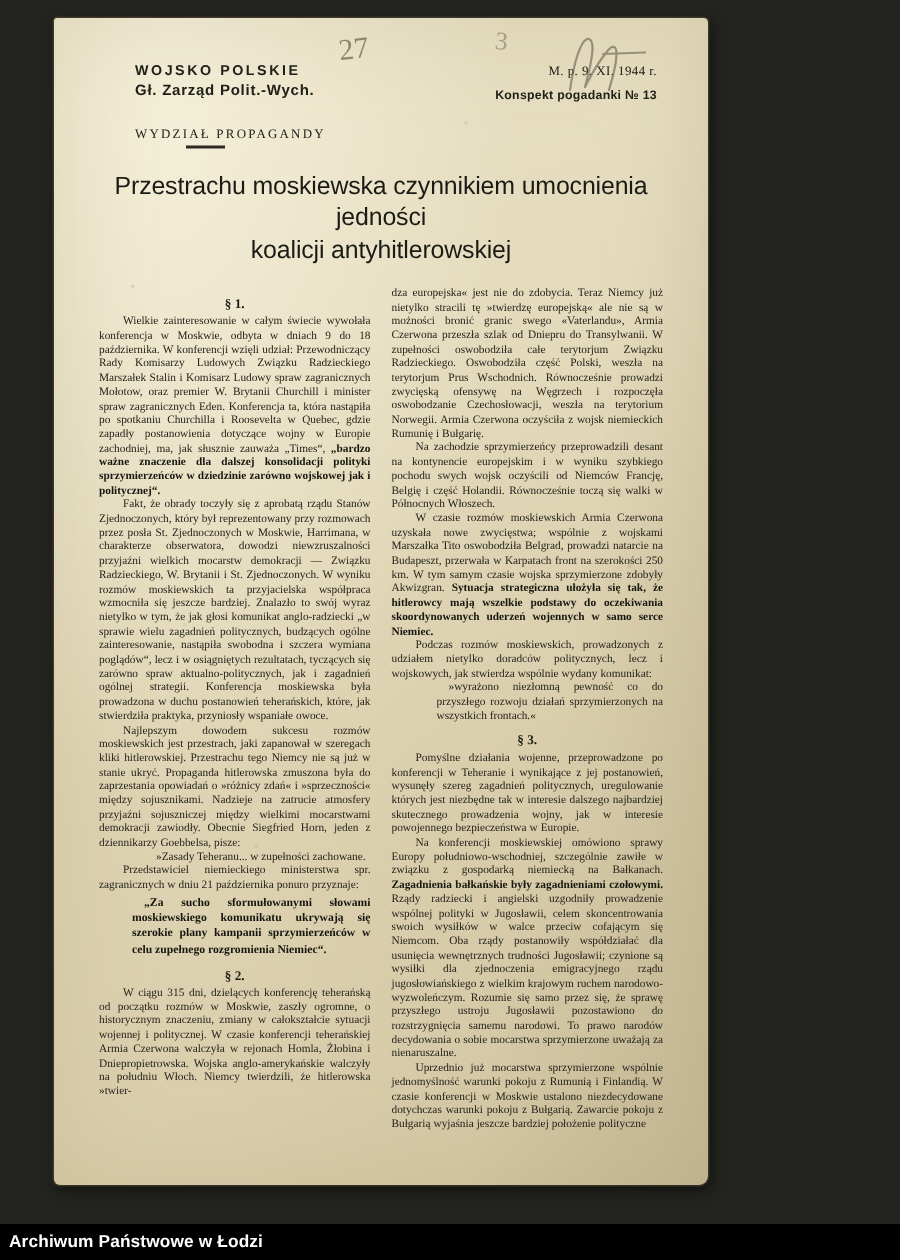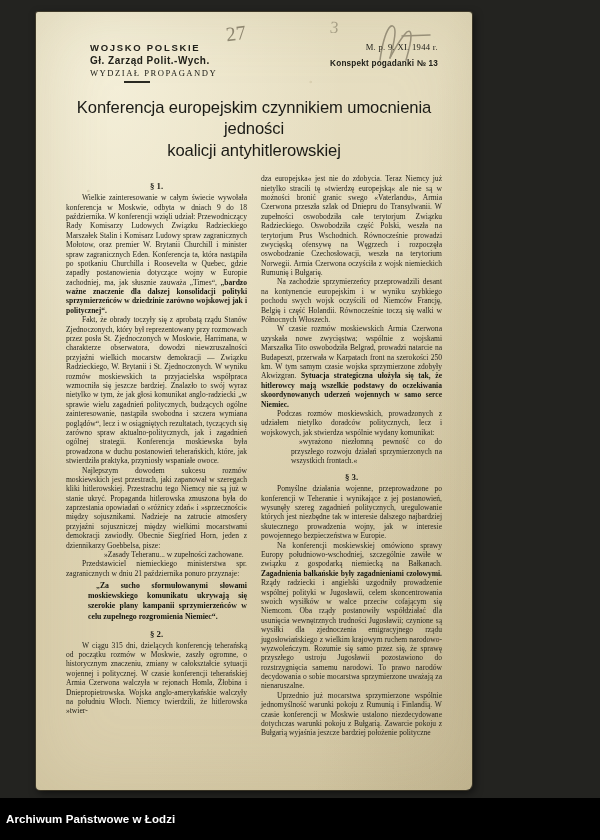--- a/index.html
+++ b/index.html
@@ -91,21 +91,21 @@
     font-family: "Liberation Sans", sans-serif;
     font-weight: bold;
     font-size: 10px;
     letter-spacing: .5px;
     margin-top: 2px;
   }
   .lh-l3 {
     font-family: "Liberation Serif", serif;
     font-size: 8.6px;
     letter-spacing: 1.5px;
-    margin-top: 2px;
+    margin-top: 18px;
   }
   .lh-rule {
     width: 26px;
     height: 1.5px;
     background: #2a2a22;
     margin: 3px 0 0 34px;
   }
   .lh-right {
     text-align: right;
     padding-right: 4px;
@@ -227,21 +227,21 @@
     height: 46px;
     opacity: .62;
   }
 
   
   #watermark {
     position: absolute;
     left: 0;
     bottom: 0;
     width: 600px;
-    height: 42px;
+    height: 24px;
     background: #000000;
     display: flex;
     align-items: center;
   }
   #watermark-text {
     color: #ffffff;
     font-family: "Liberation Sans", sans-serif;
     font-weight: bold;
     font-size: 11.5px;
     padding-left: 6px;
@@ -263,21 +263,21 @@
           <div class="lh-l3">WYDZIAŁ PROPAGANDY</div>
           <div class="lh-rule"></div>
         </div>
         <div class="lh-right">
           <div class="lh-r1">M. p. 9. XI. 1944 r.</div>
           <div class="lh-r2">Konspekt pogadanki № 13</div>
         </div>
       </div>
 
       <div class="headline">
-        <div>Konferencja europejskim czynnikiem umocnienia jedności</div>
+        <div>Przestrachu moskiewska czynnikiem umocnienia jedności</div>
         <div>koalicji antyhitlerowskiej</div>
       </div>
 
       <div class="columns">
 
         <div class="col">
 
           <div class="sec-mark">§ 1.</div>
 
           <p class="t"><span>Wielkie zainteresowanie w całym świecie wywołała konferencja w Moskwie, odbyta w dniach 9 do 18 października. W konferencji wzięli udział: Przewodniczący Rady Komisarzy Ludowych Związku Radzieckiego Marszałek Stalin i Komisarz Ludowy spraw zagranicznych Mołotow, oraz premier W. Brytanii Churchill i minister spraw zagranicznych Eden. Konferencja ta, która nastąpiła po spotkaniu Churchilla i Roosevelta w Quebec, gdzie zapadły postanowienia dotyczące wojny w Europie zachodniej, ma, jak słusznie zauważa „Times“, </span><span class="b">„bardzo ważne znaczenie dla dalszej konsolidacji polityki sprzymierzeńców w dziedzinie zarówno wojskowej jak i politycznej“.</span></p>

